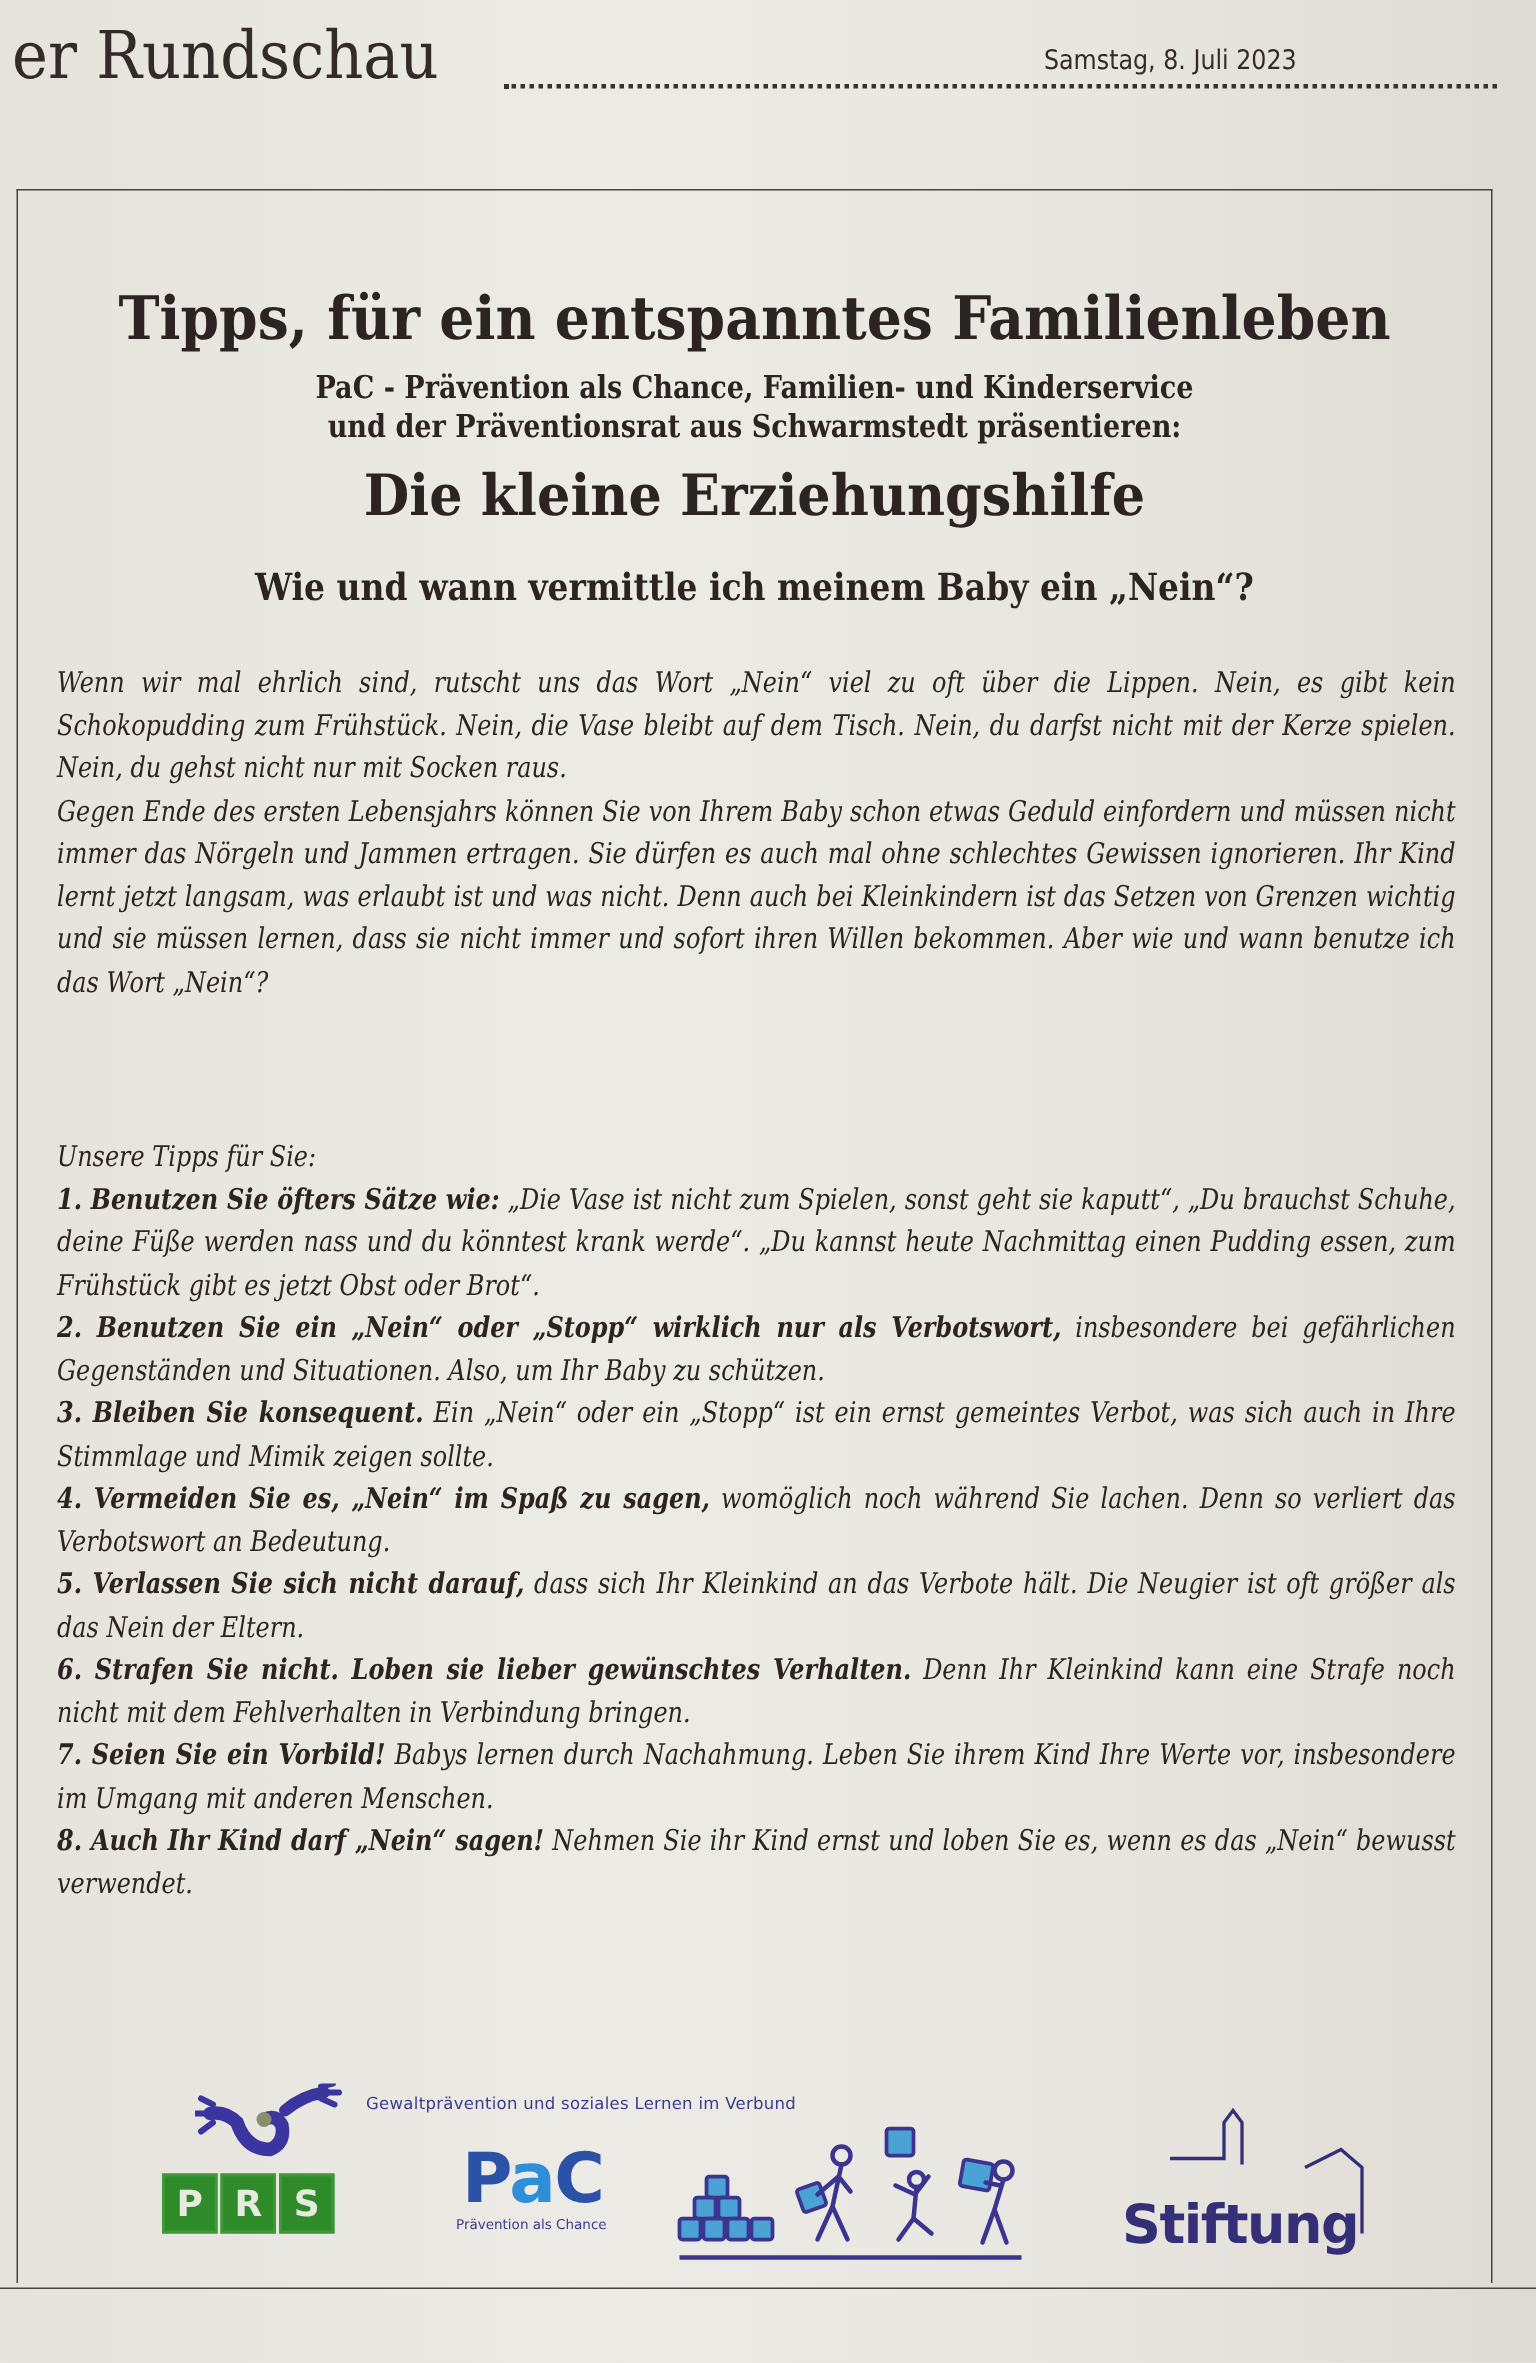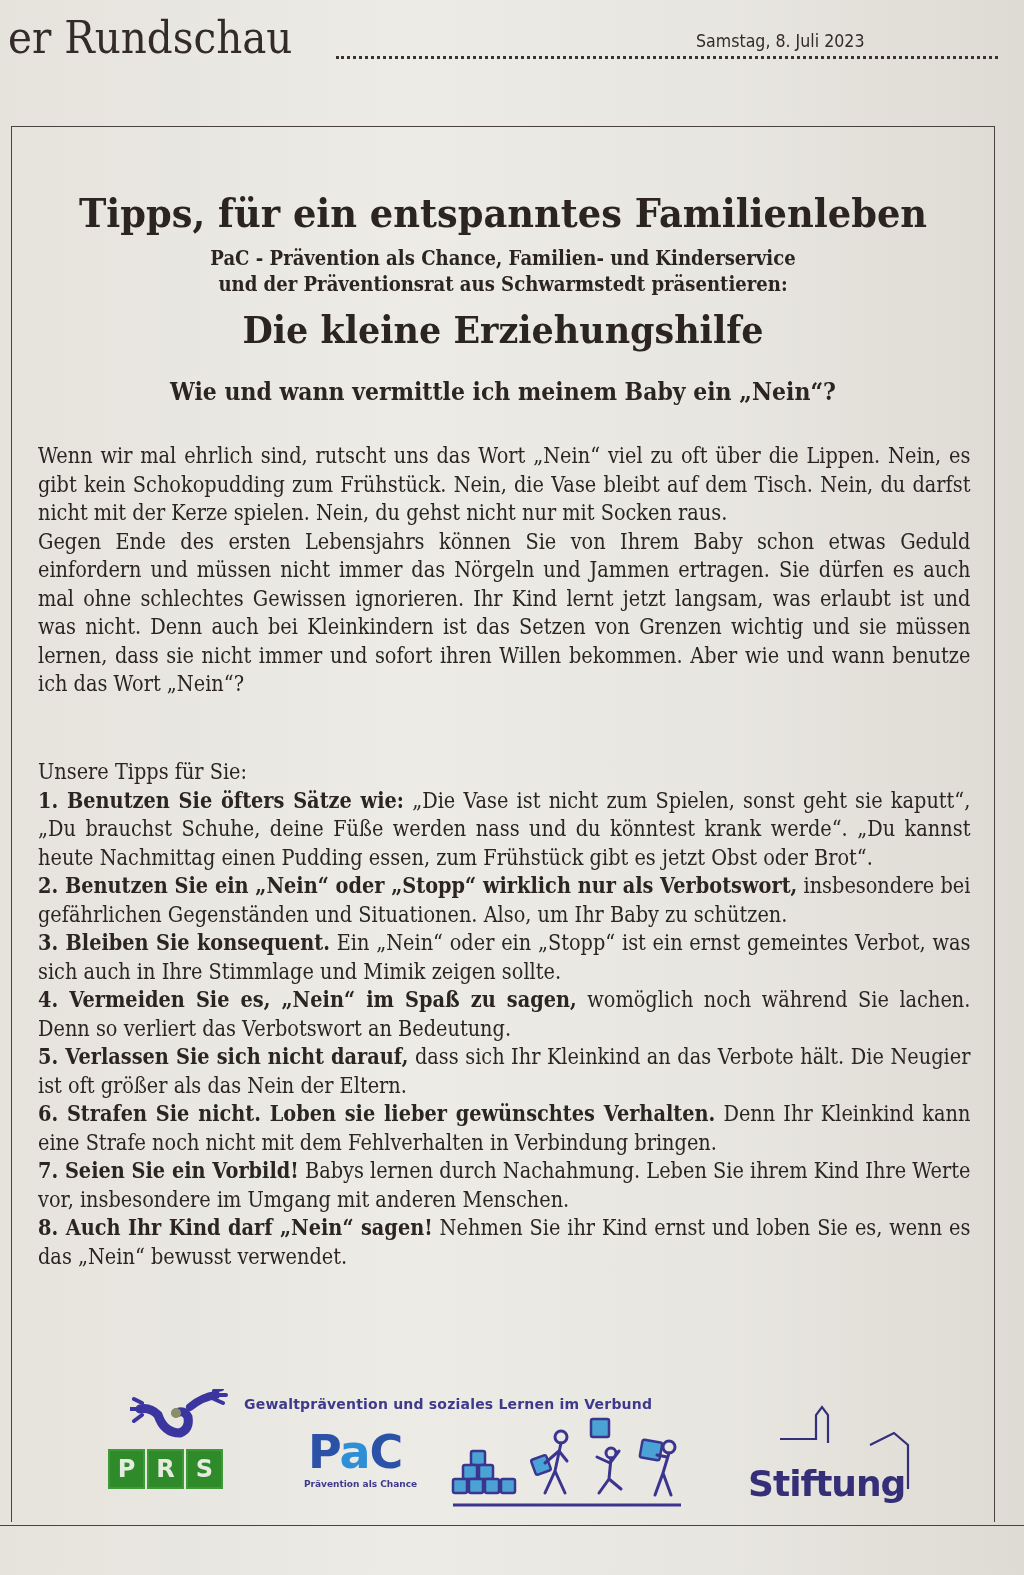--- a/index.html
+++ b/index.html
@@ -59,57 +59,58 @@
   }
   .question {
     position: absolute; left: 0; width: 982px; top: 250px; text-align: center;
     font-family: "DejaVu Serif", serif; font-weight: bold;
     font-size: 25px; color: #2b2422;
     transform: scaleX(0.88);
   }
   .body-text {
     position: absolute; left: 26px; width: 930px;
     font-family: "DejaVu Serif", serif;
-    font-size: 23px; line-height: 28.5px; color: #2b2422;
+    font-size: 19px; line-height: 28.5px; color: #2b2422;
     text-align: justify;
+    font-style: italic;
   }
   .body-text .inner {
     transform: scaleX(0.84); transform-origin: left top;
     width: 1110px;
   }
   .intro { top: 314px; }
   .tips { top: 598px; margin-top: 32px; }
   .closing { top: 1157px; }
   .tips p, .intro p, .closing p { margin: 0; }
   .tip-lead { font-weight: bold; }
 
   
   .logos { position: absolute; left: 0; top: 1262px; width: 982px; height: 130px; }
   .logo-tagline {
     position: absolute; left: 232px; top: 7px;
-    font-family: "DejaVu Sans", sans-serif; font-weight: bold; font-size: 14px;
+    font-family: "DejaVu Sans", sans-serif; font-weight: normal; font-size: 11px;
     color: #3d3a8c; letter-spacing: 0.2px;
   }
   .prs-logo { position: absolute; left: 96px; top: 0; width: 120px; height: 120px; }
   .prs-squares { position: absolute; left: 0; top: 60px; display: flex; gap: 2px; }
   .prs-sq {
     width: 33px; height: 36px; background: #2f8a2a;
     color: #e6ebe0; font-family: "DejaVu Sans", sans-serif; font-weight: bold;
     font-size: 24px; display: flex; align-items: center; justify-content: center;
     border: 2px solid #3d9a36;
   }
   .prs-figure { position: absolute; left: 22px; top: 0; }
   .pac-logo { position: absolute; left: 296px; top: 36px; width: 140px; height: 80px; }
   .pac-word {
     font-family: "DejaVu Sans", sans-serif; font-weight: bold; font-size: 46px;
     color: #2c52a8; letter-spacing: -1px; line-height: 54px;
   }
   .pac-word .a { color: #2f8fd6; }
   .pac-caption {
-    font-family: "DejaVu Sans", sans-serif; font-weight: bold; font-size: 9px;
+    font-family: "DejaVu Sans", sans-serif; font-weight: normal; font-size: 9px;
     color: #3d3a8c; margin-left: -4px;
   }
   .kids-logo { position: absolute; left: 437px; top: 12px; }
   .pest-logo { position: absolute; left: 686px; top: 10px; width: 230px; height: 120px; }
   .pest-word {
     position: absolute; font-family: "DejaVu Sans", sans-serif; font-weight: bold;
     color: #352f78; letter-spacing: -1px;
   }
   .pest-1 { left: 0px; top: 36px; font-size: 32px; }
   .pest-2 { left: 50px; top: 64px; font-size: 36px; }

